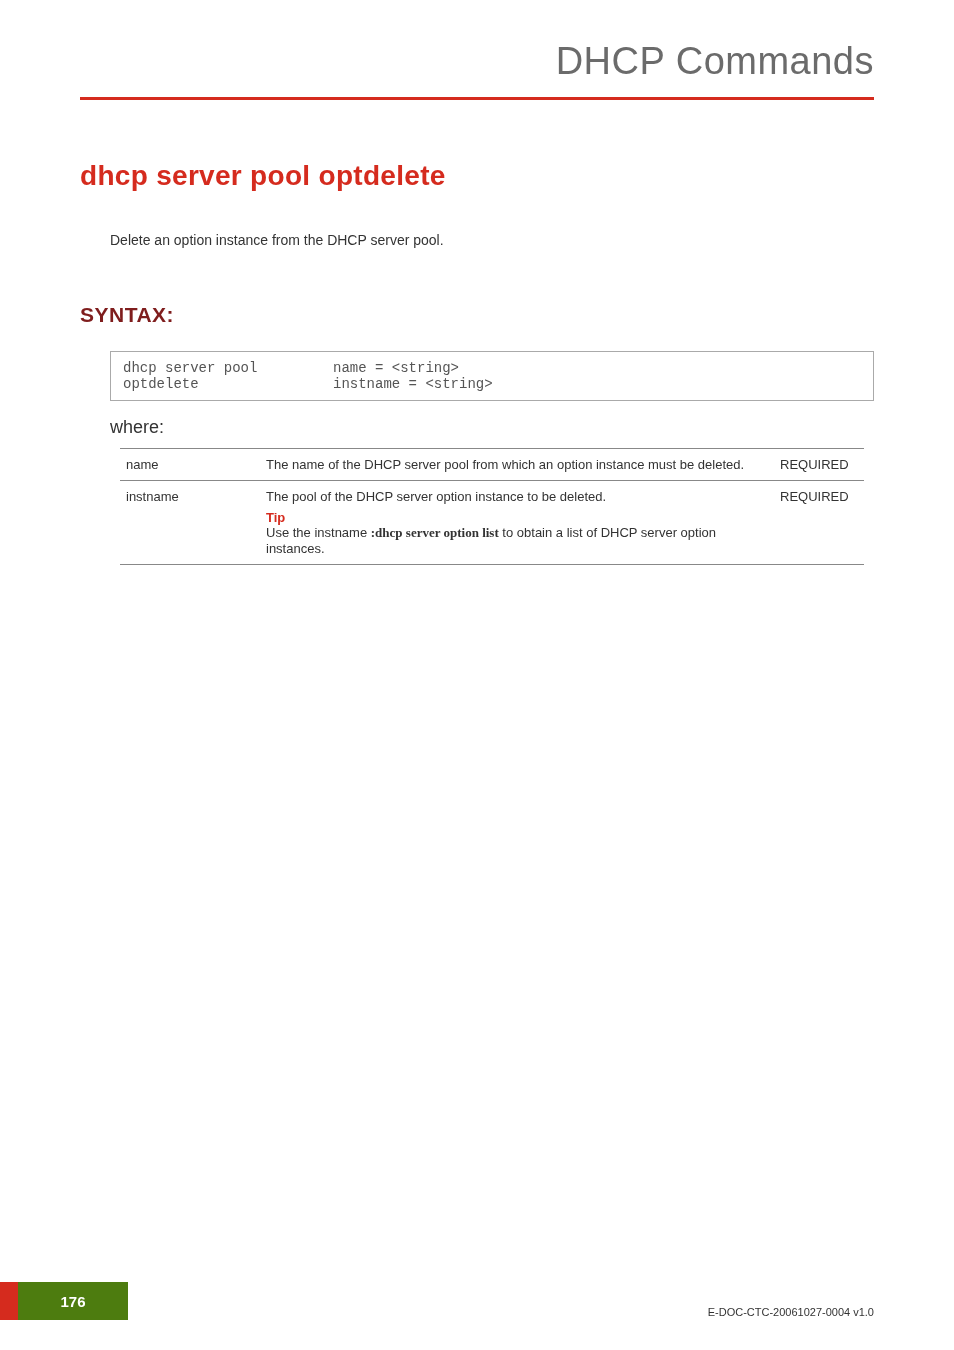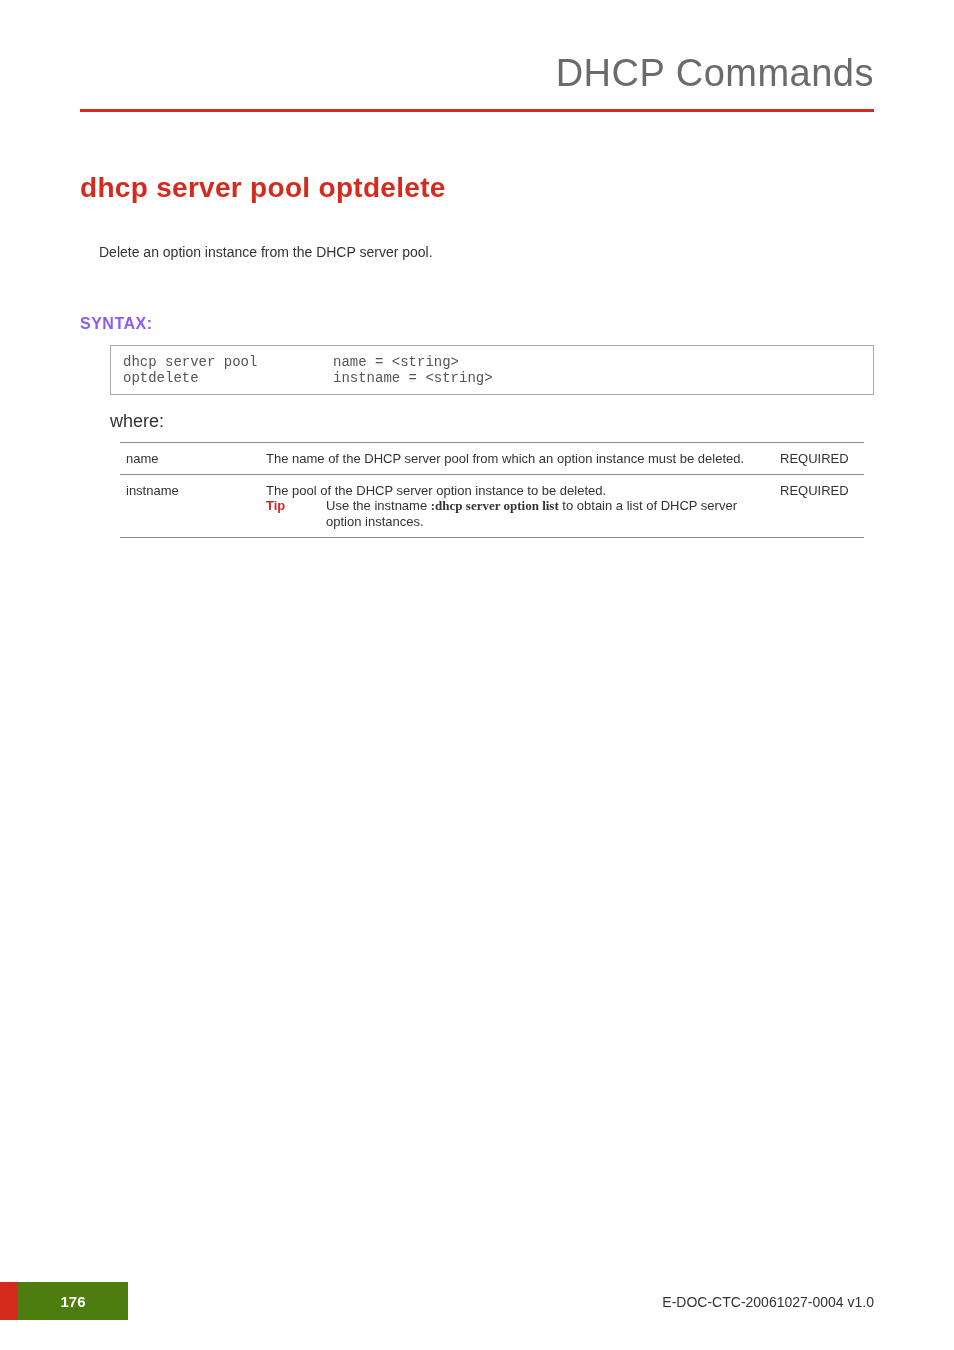--- a/index.html
+++ b/index.html
@@ -7,21 +7,21 @@
     width: 954px;
     height: 1350px;
     font-family: Arial, Helvetica, sans-serif;
     color: #333;
     background: #fff;
     position: relative;
   }
   .page {
     width: 100%;
     height: 100%;
-    padding: 52px 80px 0 80px;
+    padding: 40px 80px 0 80px;
     position: relative;
   }
   .chapter-title {
     font-family: Arial, Helvetica, sans-serif;
     font-size: 38px;
     font-weight: 300;
     color: #6b6b6b;
     text-align: right;
     padding-bottom: 14px;
     letter-spacing: 0.5px;
@@ -34,29 +34,29 @@
   .command-title {
     font-size: 28px;
     font-weight: bold;
     color: #d52b1e;
     margin-bottom: 40px;
     letter-spacing: 0.3px;
   }
   .description {
     font-size: 14px;
     color: #333;
-    margin-left: 19px;
+    margin-left: 30px;
     margin-bottom: 55px;
   }
   .syntax-label {
-    font-size: 16px;
-    font-weight: bold;
-    color: #8b5cf6;
+    font-size: 21px;
+    font-weight: bold;
+    color: #7f1d1d;
     letter-spacing: 0.5px;
-    margin-bottom: 12px;
+    margin-bottom: 24px;
   }
   .syntax-box {
     border: 1px solid #aaa;
     padding: 8px 12px;
     margin-left: 30px;
     margin-bottom: 16px;
     font-family: "Courier New", monospace;
     font-size: 14px;
     color: #555;
     display: flex;
@@ -86,20 +86,22 @@
     border-bottom: 1px solid #888;
     padding: 8px 6px 8px 6px;
     vertical-align: top;
   }
   .param-name-col { width: 140px; }
   .param-desc-col { }
   .param-req-col { width: 90px; text-align: left; }
   .tip-row {
     display: flex;
     align-items: flex-start;
+    margin-top: 6px;
+    flex-direction: column;
   }
   .tip-label {
     color: #d52b1e;
     font-weight: bold;
     width: 60px;
     flex-shrink: 0;
   }
   .tip-text { flex: 1; }
   .mono-inline {
     font-family: Liberation Serif, serif;
@@ -130,22 +132,22 @@
     color: #fff;
     font-weight: bold;
     font-size: 15px;
     display: flex;
     align-items: center;
     justify-content: center;
   }
   .footer-doc {
     position: absolute;
     right: 80px;
-    top: 12px;
-    font-size: 14px;
+    top: 24px;
+    font-size: 11px;
     color: #333;
   }
 </style>
 </head>
 <body>
 
 <div class="page">
 
   <div class="chapter-title">DHCP Commands</div>
   <hr class="red-rule">

